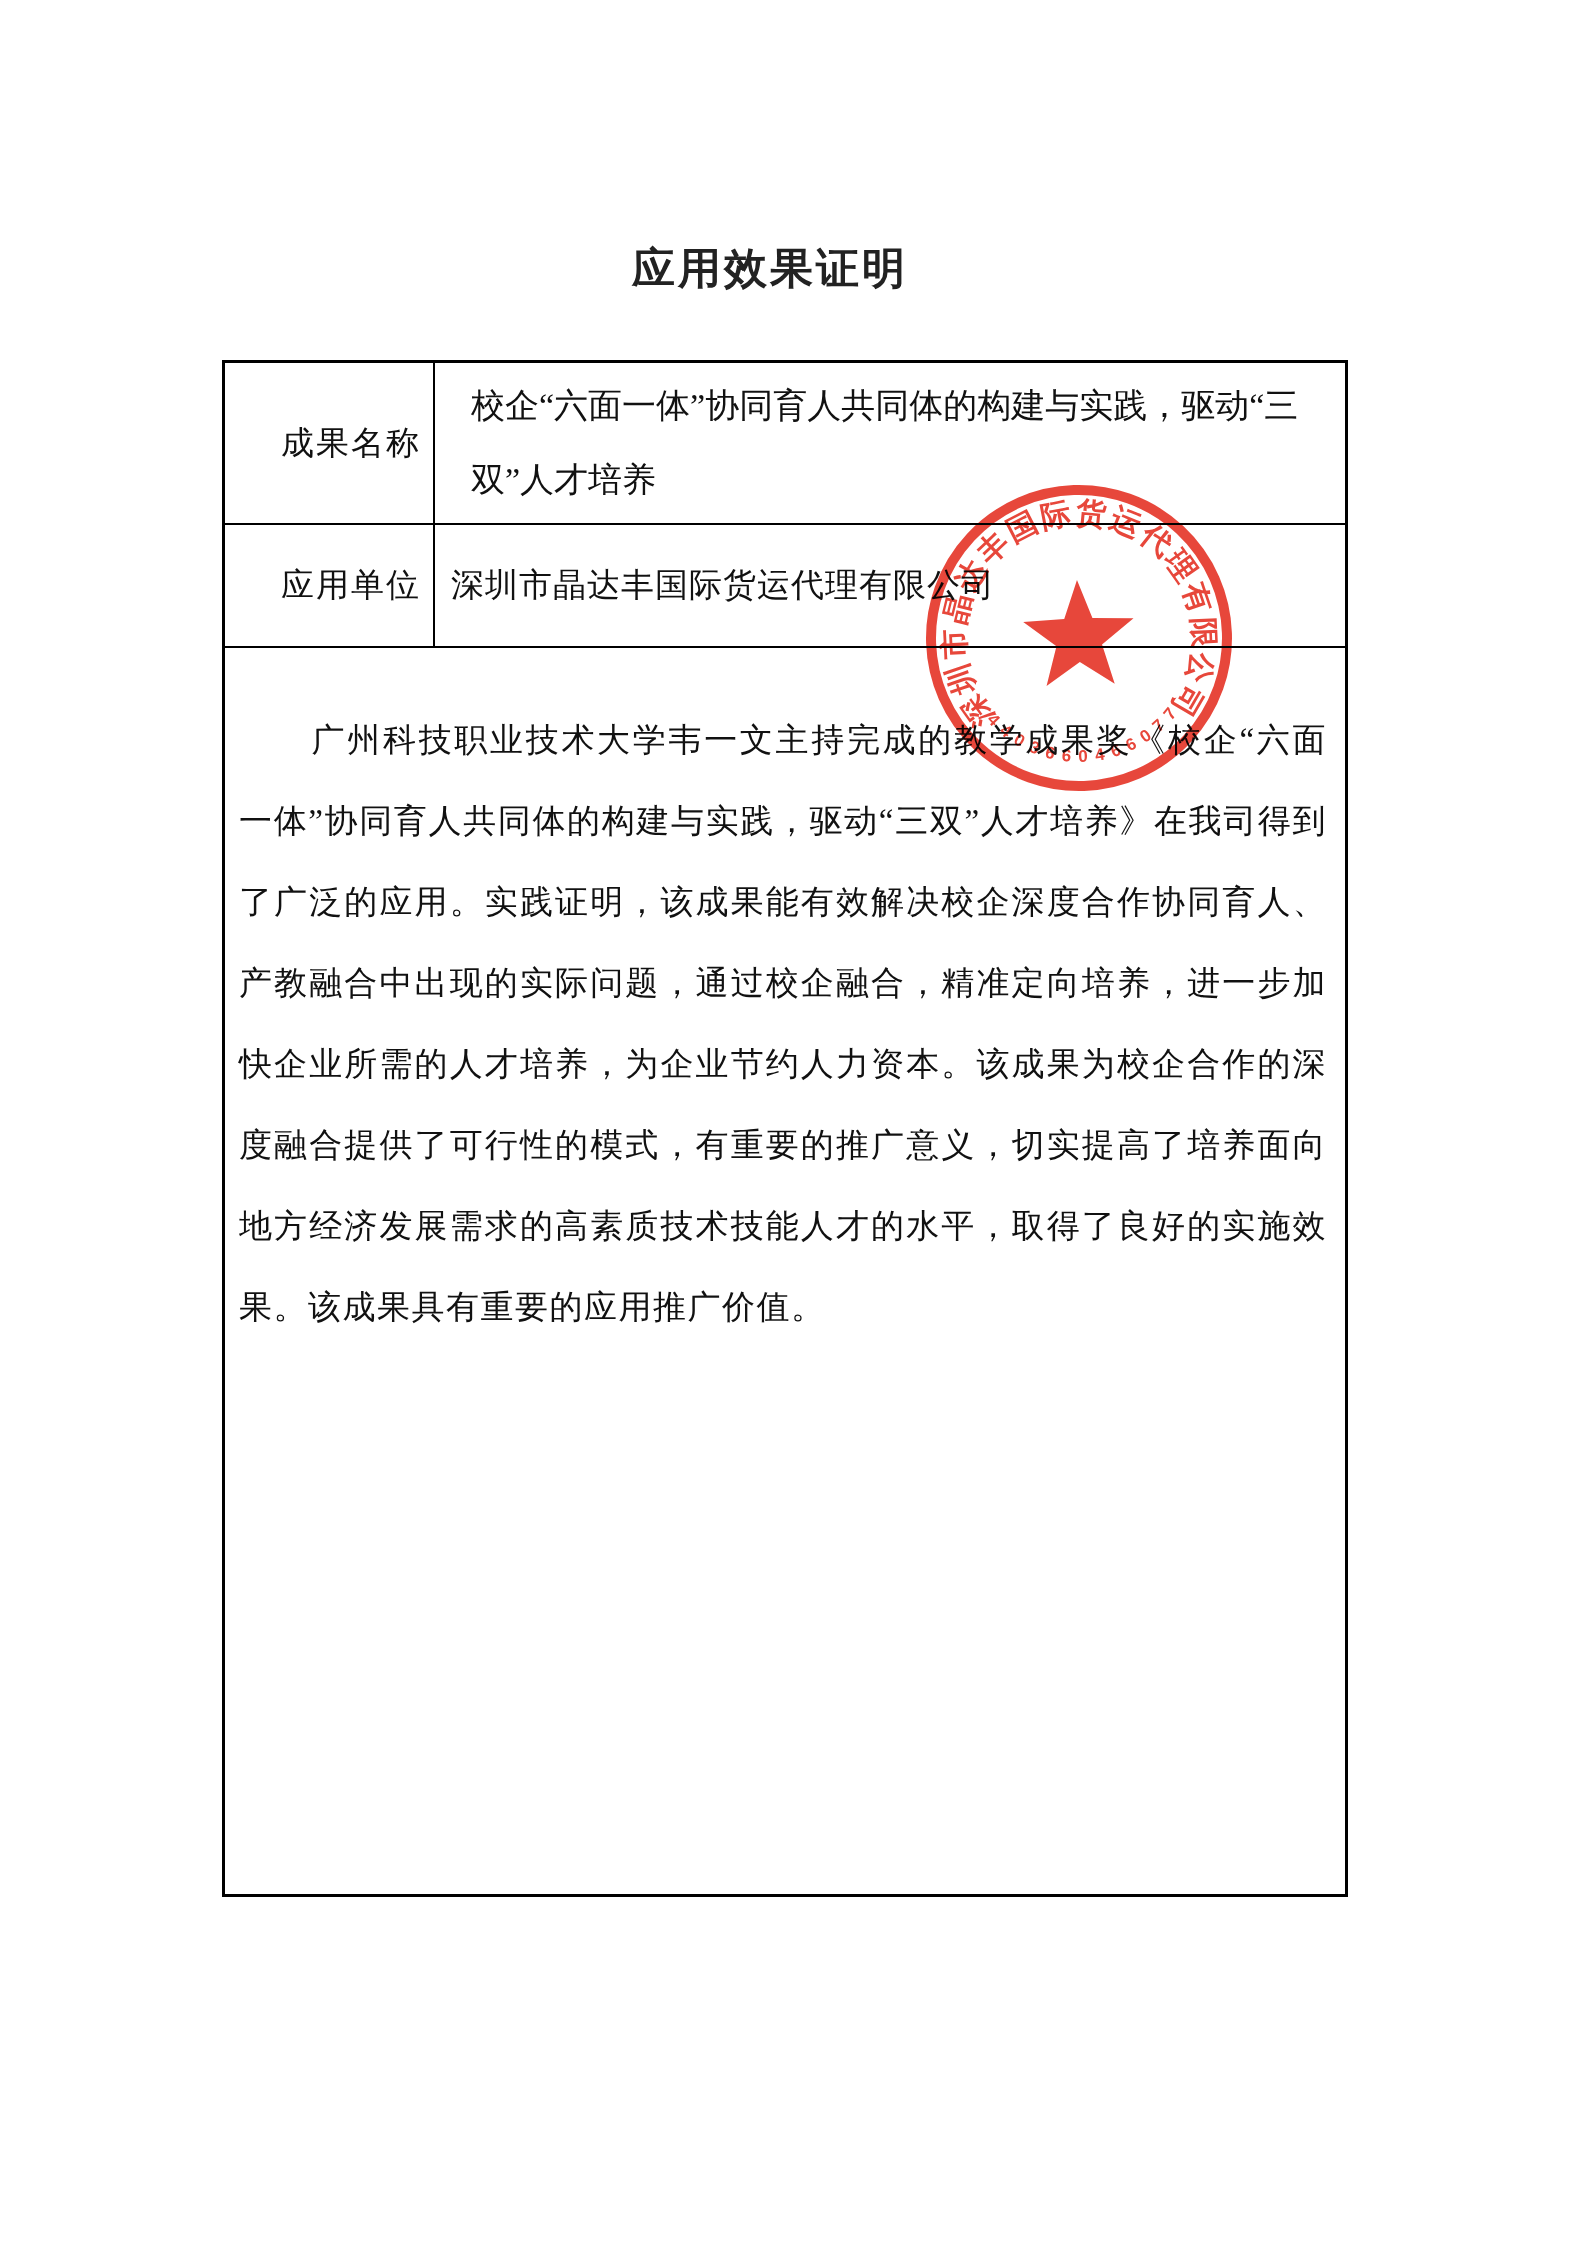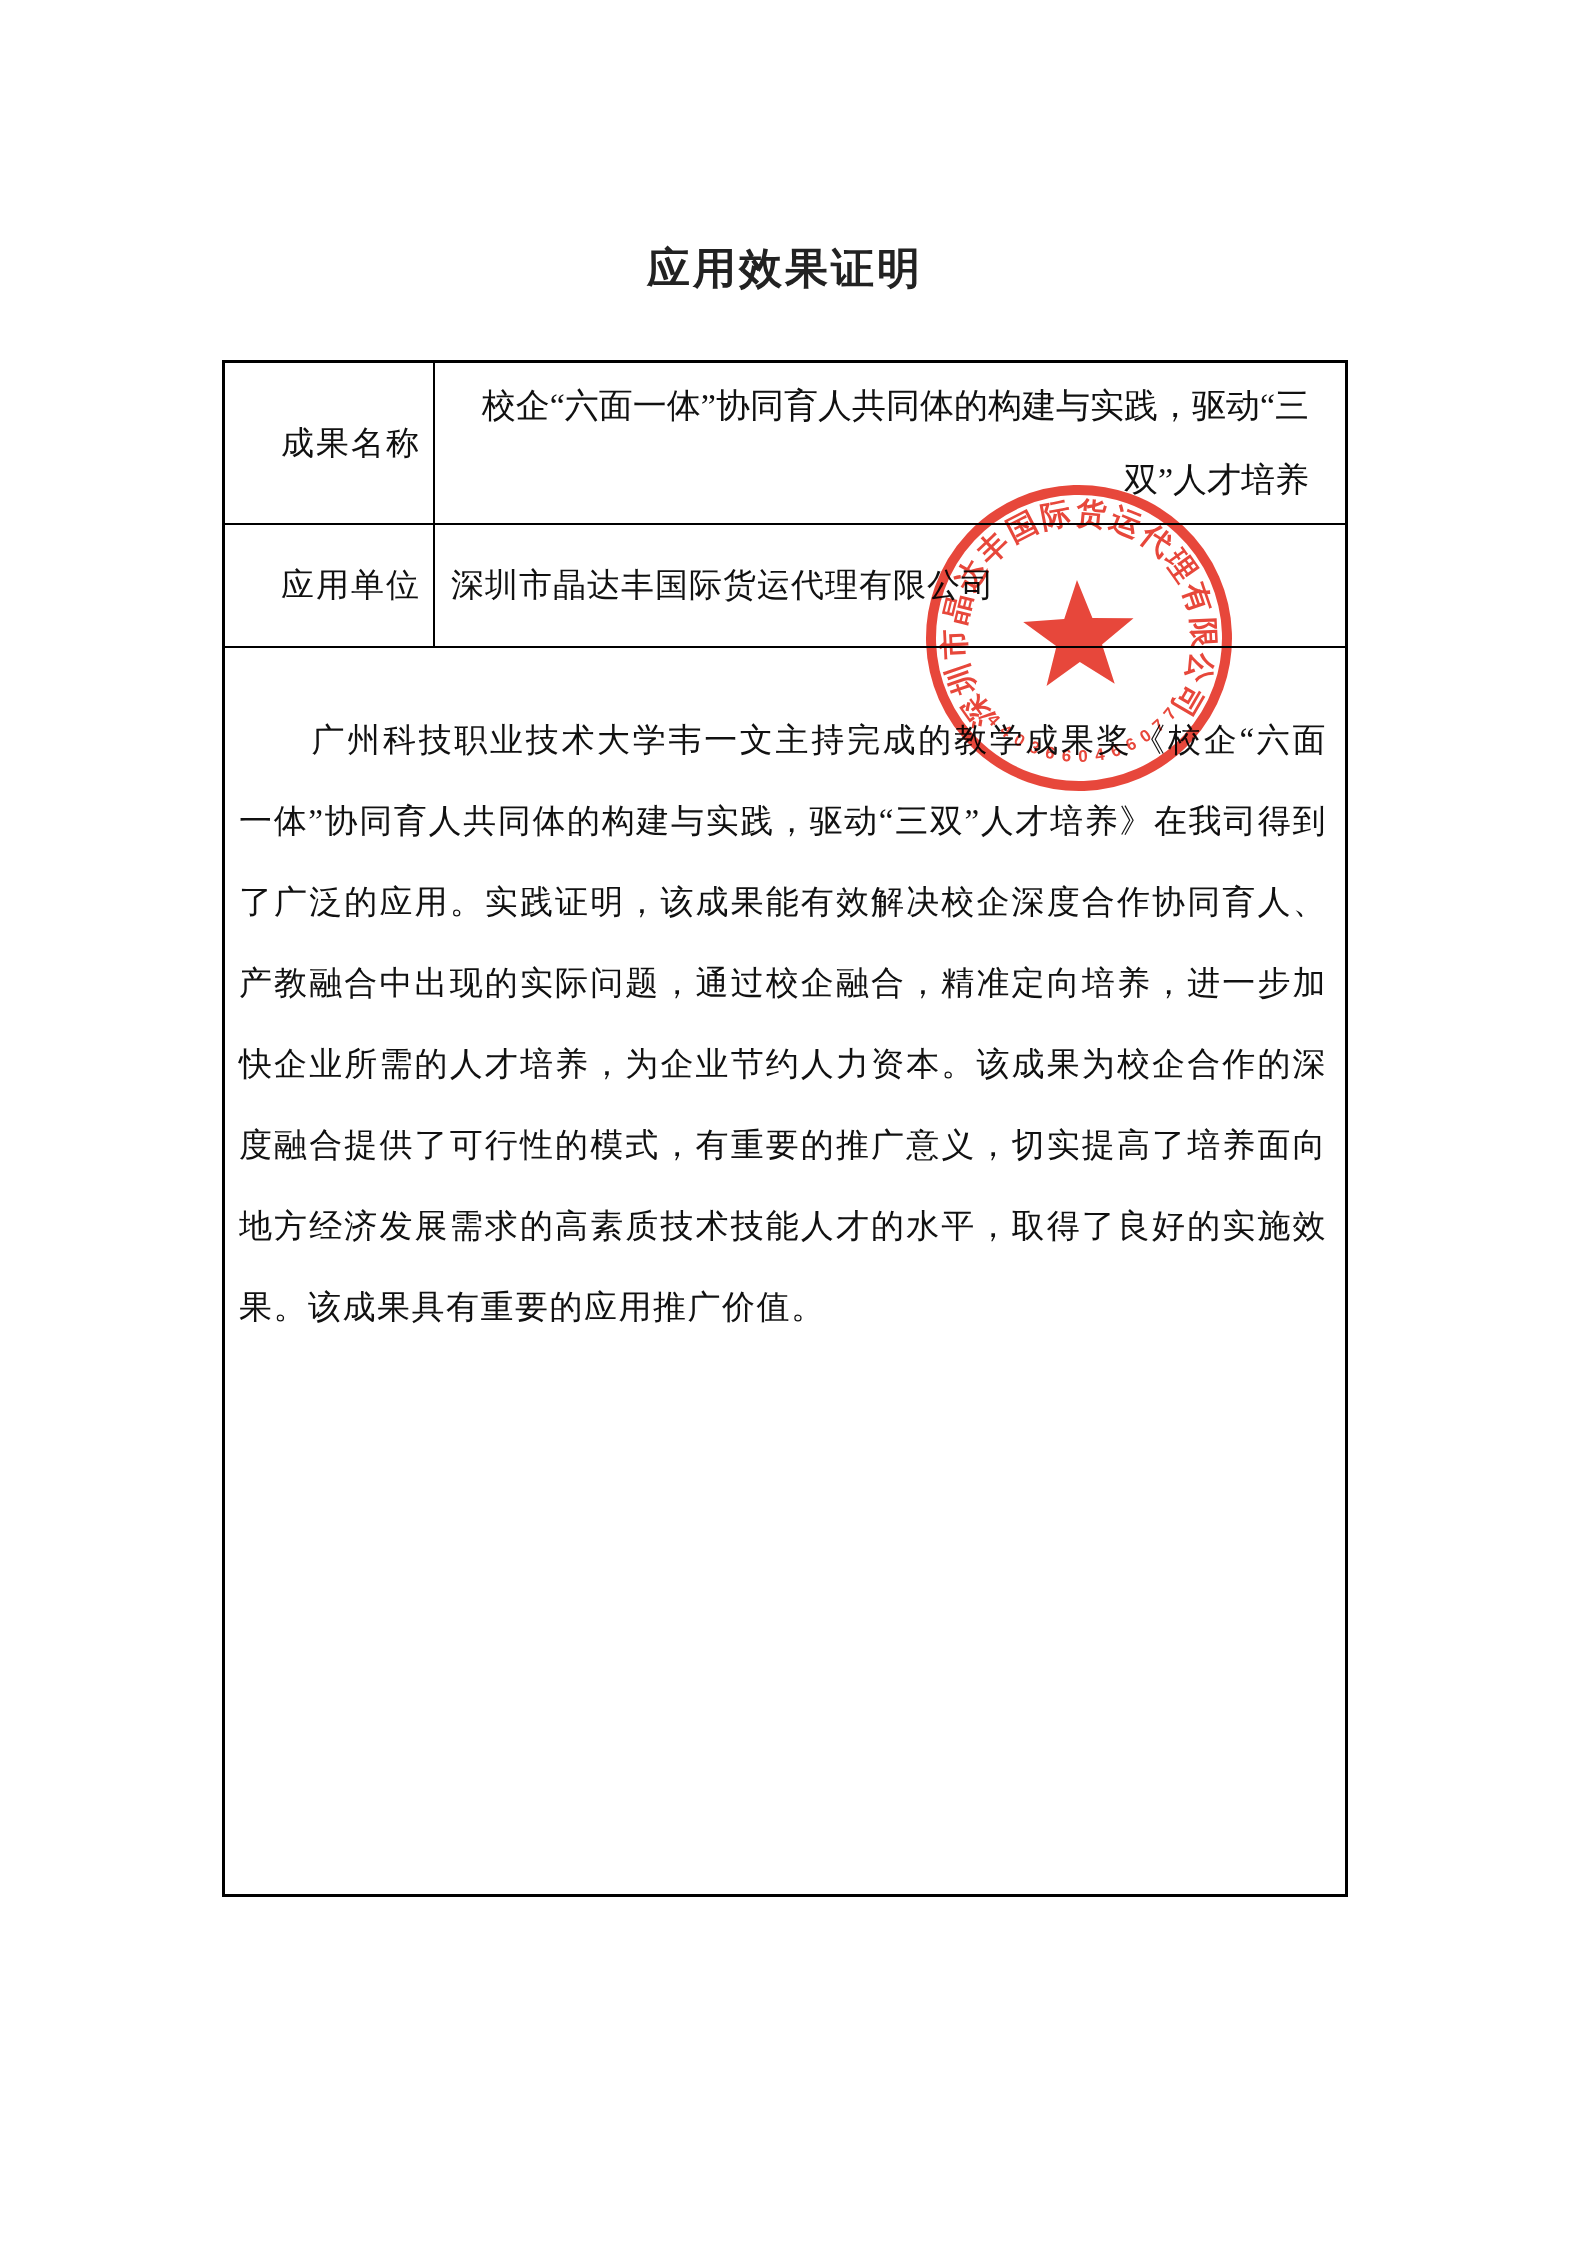--- a/index.html
+++ b/index.html
@@ -7,21 +7,21 @@
     position:relative;
     width:1587px;
     height:2245px;
     background:#ffffff;
     overflow:hidden;
     font-family:"Liberation Serif","DejaVu Serif",serif;
     color:#111111;
   }
   .doc-title{
     position:absolute;
-    left:222px; top:240px;
+    left:207px; top:240px;
     width:1126px;
     margin:0;
     text-align:center;
     font-family:"Liberation Sans","DejaVu Sans",sans-serif;
     font-weight:bold;
     font-size:43px;
     letter-spacing:3px;
     color:#222222;
   }
   .cert-table{
@@ -57,21 +57,21 @@
     letter-spacing:2px;
     padding-left:44px;
   }
   .cell-value{
     flex:1 1 auto;
     display:flex;
     align-items:center;
   }
   .value-name{
     justify-content:center;
-    text-align:right;
+    text-align:left;
     font-size:34px;
     line-height:74px;
     padding:0 36px;
   }
   .value-unit{
     justify-content:flex-start;
     text-align:left;
     padding-left:16px;
     letter-spacing:1px;
   }

